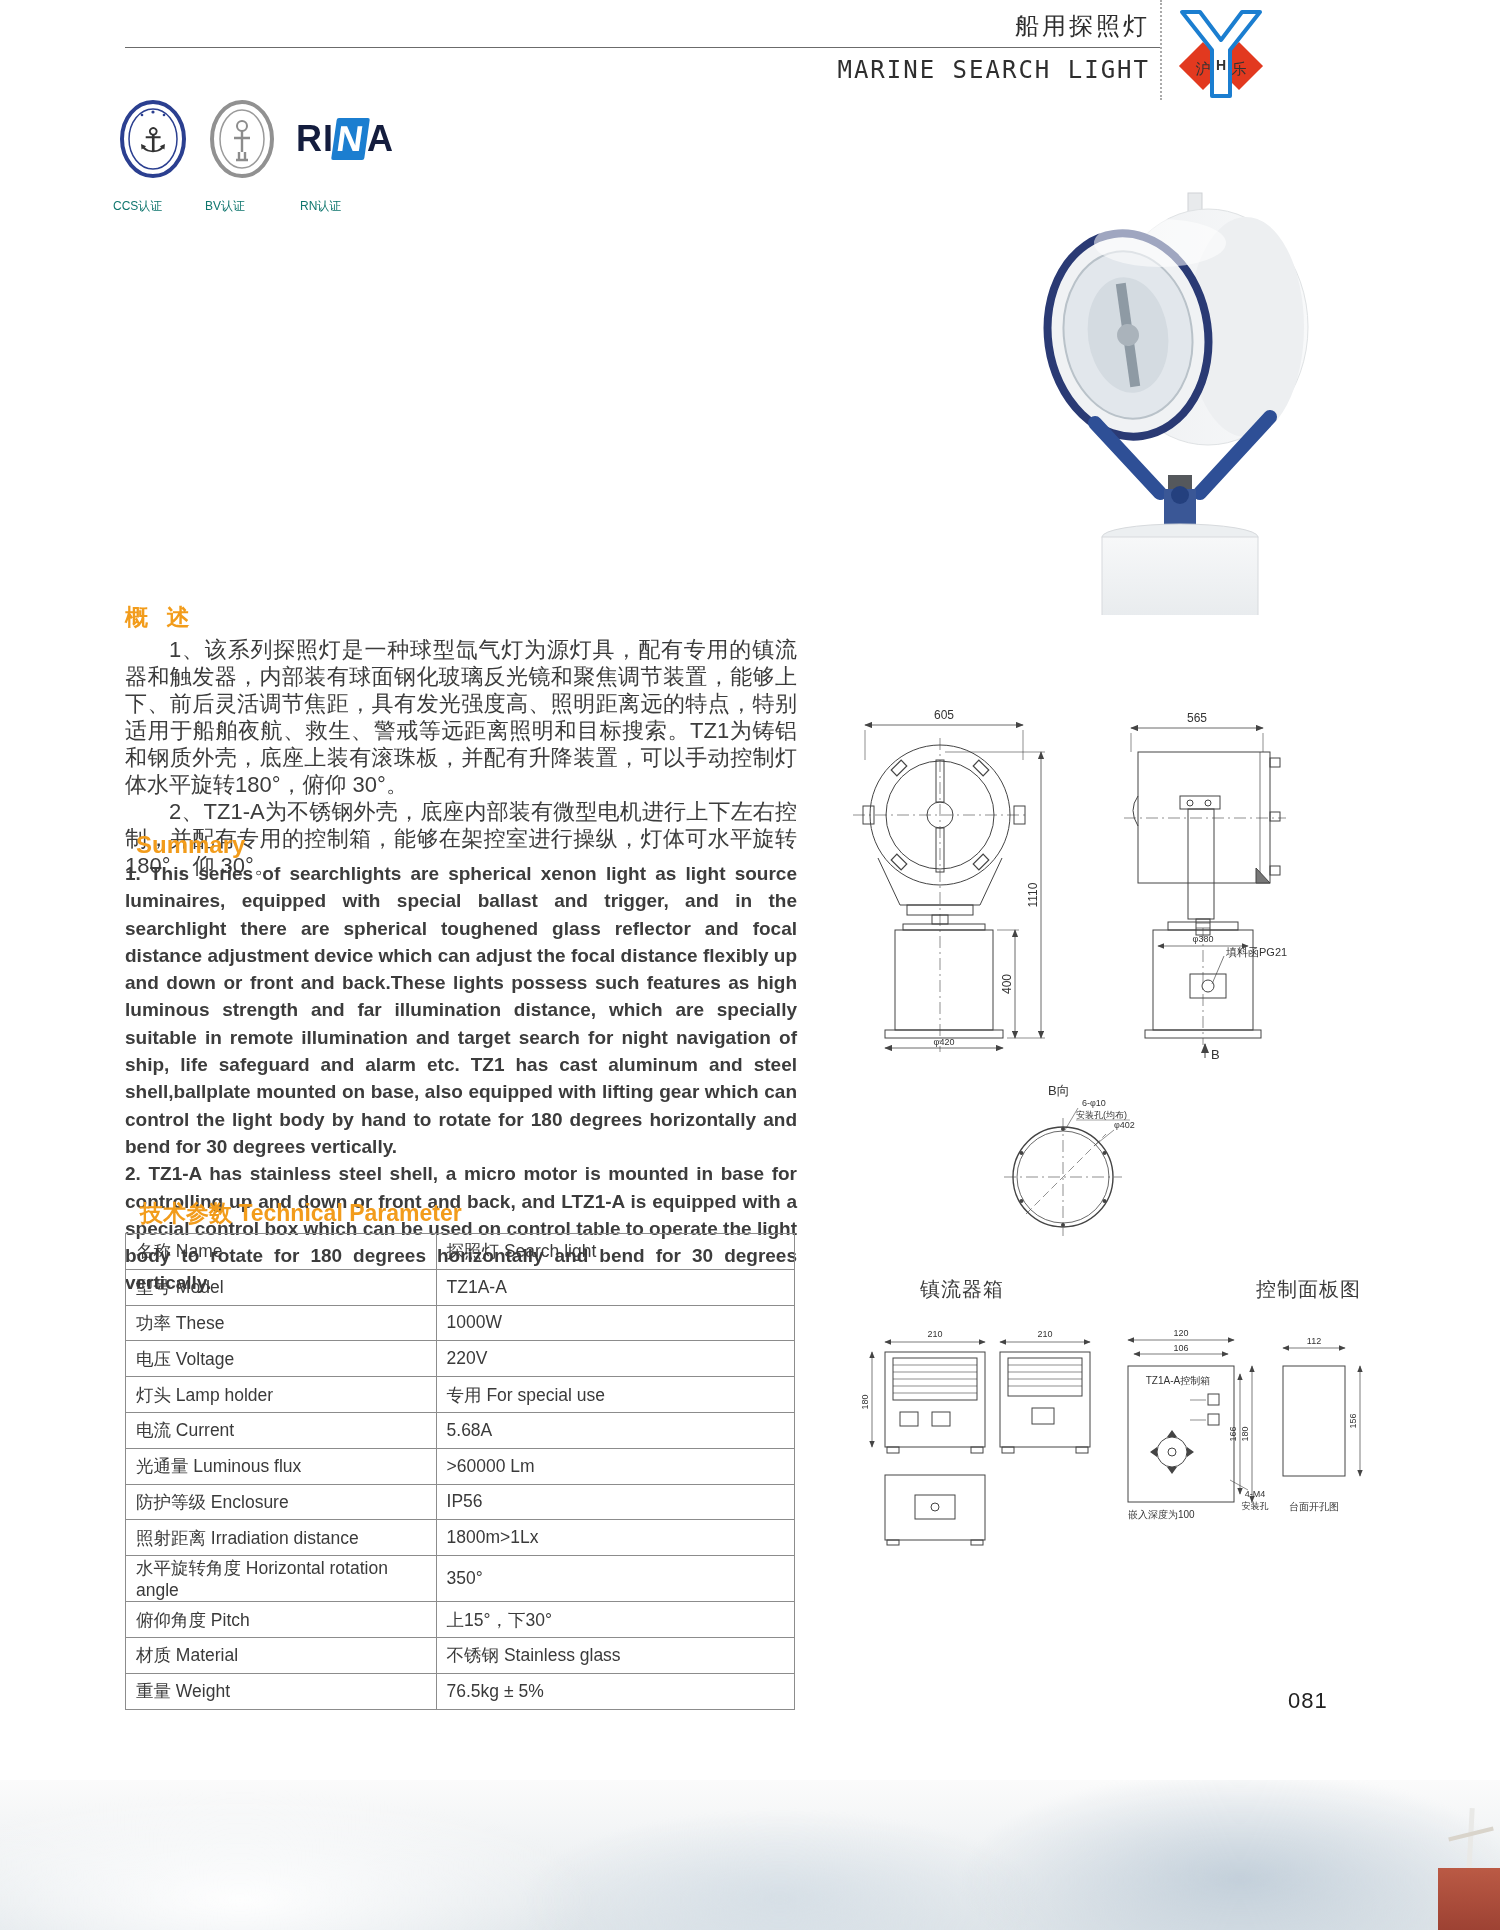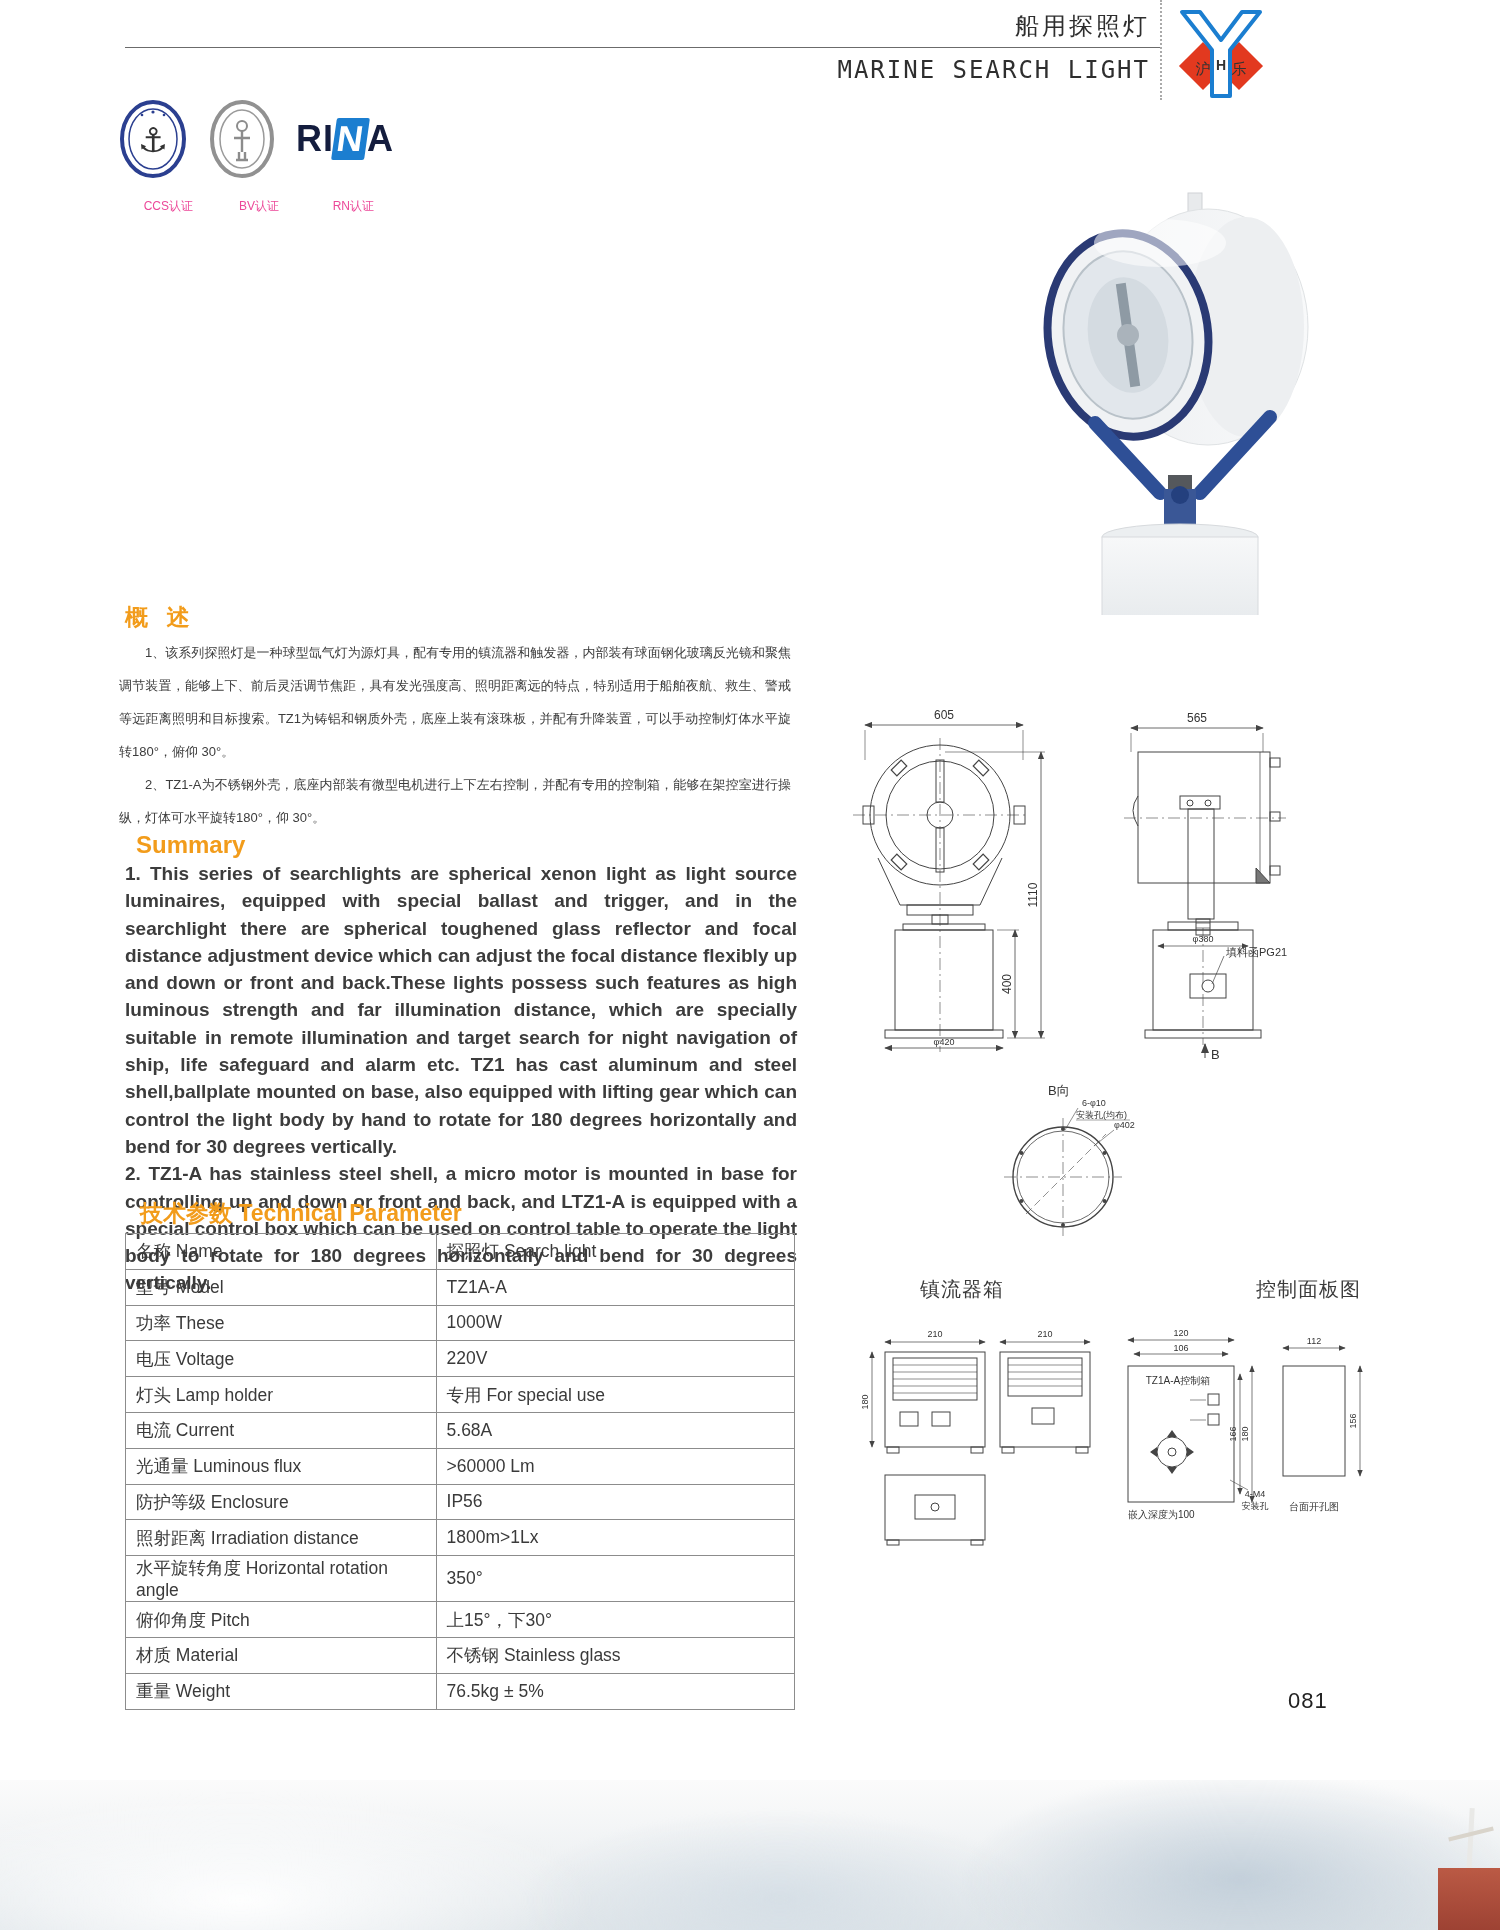--- a/index.html
+++ b/index.html
@@ -8,30 +8,30 @@
   .abs{position:absolute;}
 
   
   .title-cn{left:700px;top:10px;width:450px;text-align:right;font-size:24px;color:#2e2e2e;letter-spacing:3px;}
   .hrule{left:125px;top:47px;width:1035px;border-top:1px solid #6b6b6b;height:0;}
   .title-en{left:640px;top:56px;width:510px;text-align:right;font-size:24px;color:#2e2e2e;
             font-family:"DejaVu Sans Mono","Liberation Mono",monospace;letter-spacing:2px;}
   .vdots{left:1160px;top:0;height:100px;width:0;border-left:2px dotted #aaa;}
 
   
-  .cert-label{font-size:12px;color:#ec4899;text-align:right;}
+  .cert-label{font-size:12px;color:#0f766e;text-align:left;}
 
   
   .h-orange{color:#f29c1b;font-weight:bold;}
   .h-gaishu{left:125px;top:602px;font-size:23px;letter-spacing:6px;}
   .h-summary{left:136px;top:831px;font-size:24px;}
   .h-tech{left:140px;top:1198px;font-size:23px;}
 
   
-  .cn-text{left:119px;top:636px;width:672px;font-size:13px;line-height:33px;text-align:justify;color:#3c3c3c;}
+  .cn-text{left:125px;top:636px;width:672px;font-size:22px;line-height:27px;text-align:justify;color:#3c3c3c;}
   .cn-text p{margin:0;text-indent:2em;}
   .en-text{left:125px;top:860px;width:672px;font-size:19px;line-height:27.3px;text-align:justify;color:#3c3c3c;font-weight:bold;}
   .en-text p{margin:0;}
 
   
   .spec{left:125px;top:1233px;width:670px;border-collapse:collapse;position:absolute;}
   .spec td{border:1px solid #8c8c8c;height:34.8px;font-size:17.5px;color:#3a3a3a;padding:0 0 0 10px;vertical-align:middle;}
   .spec td.k{width:300px;}
   .spec td.v{width:348px;}
 

